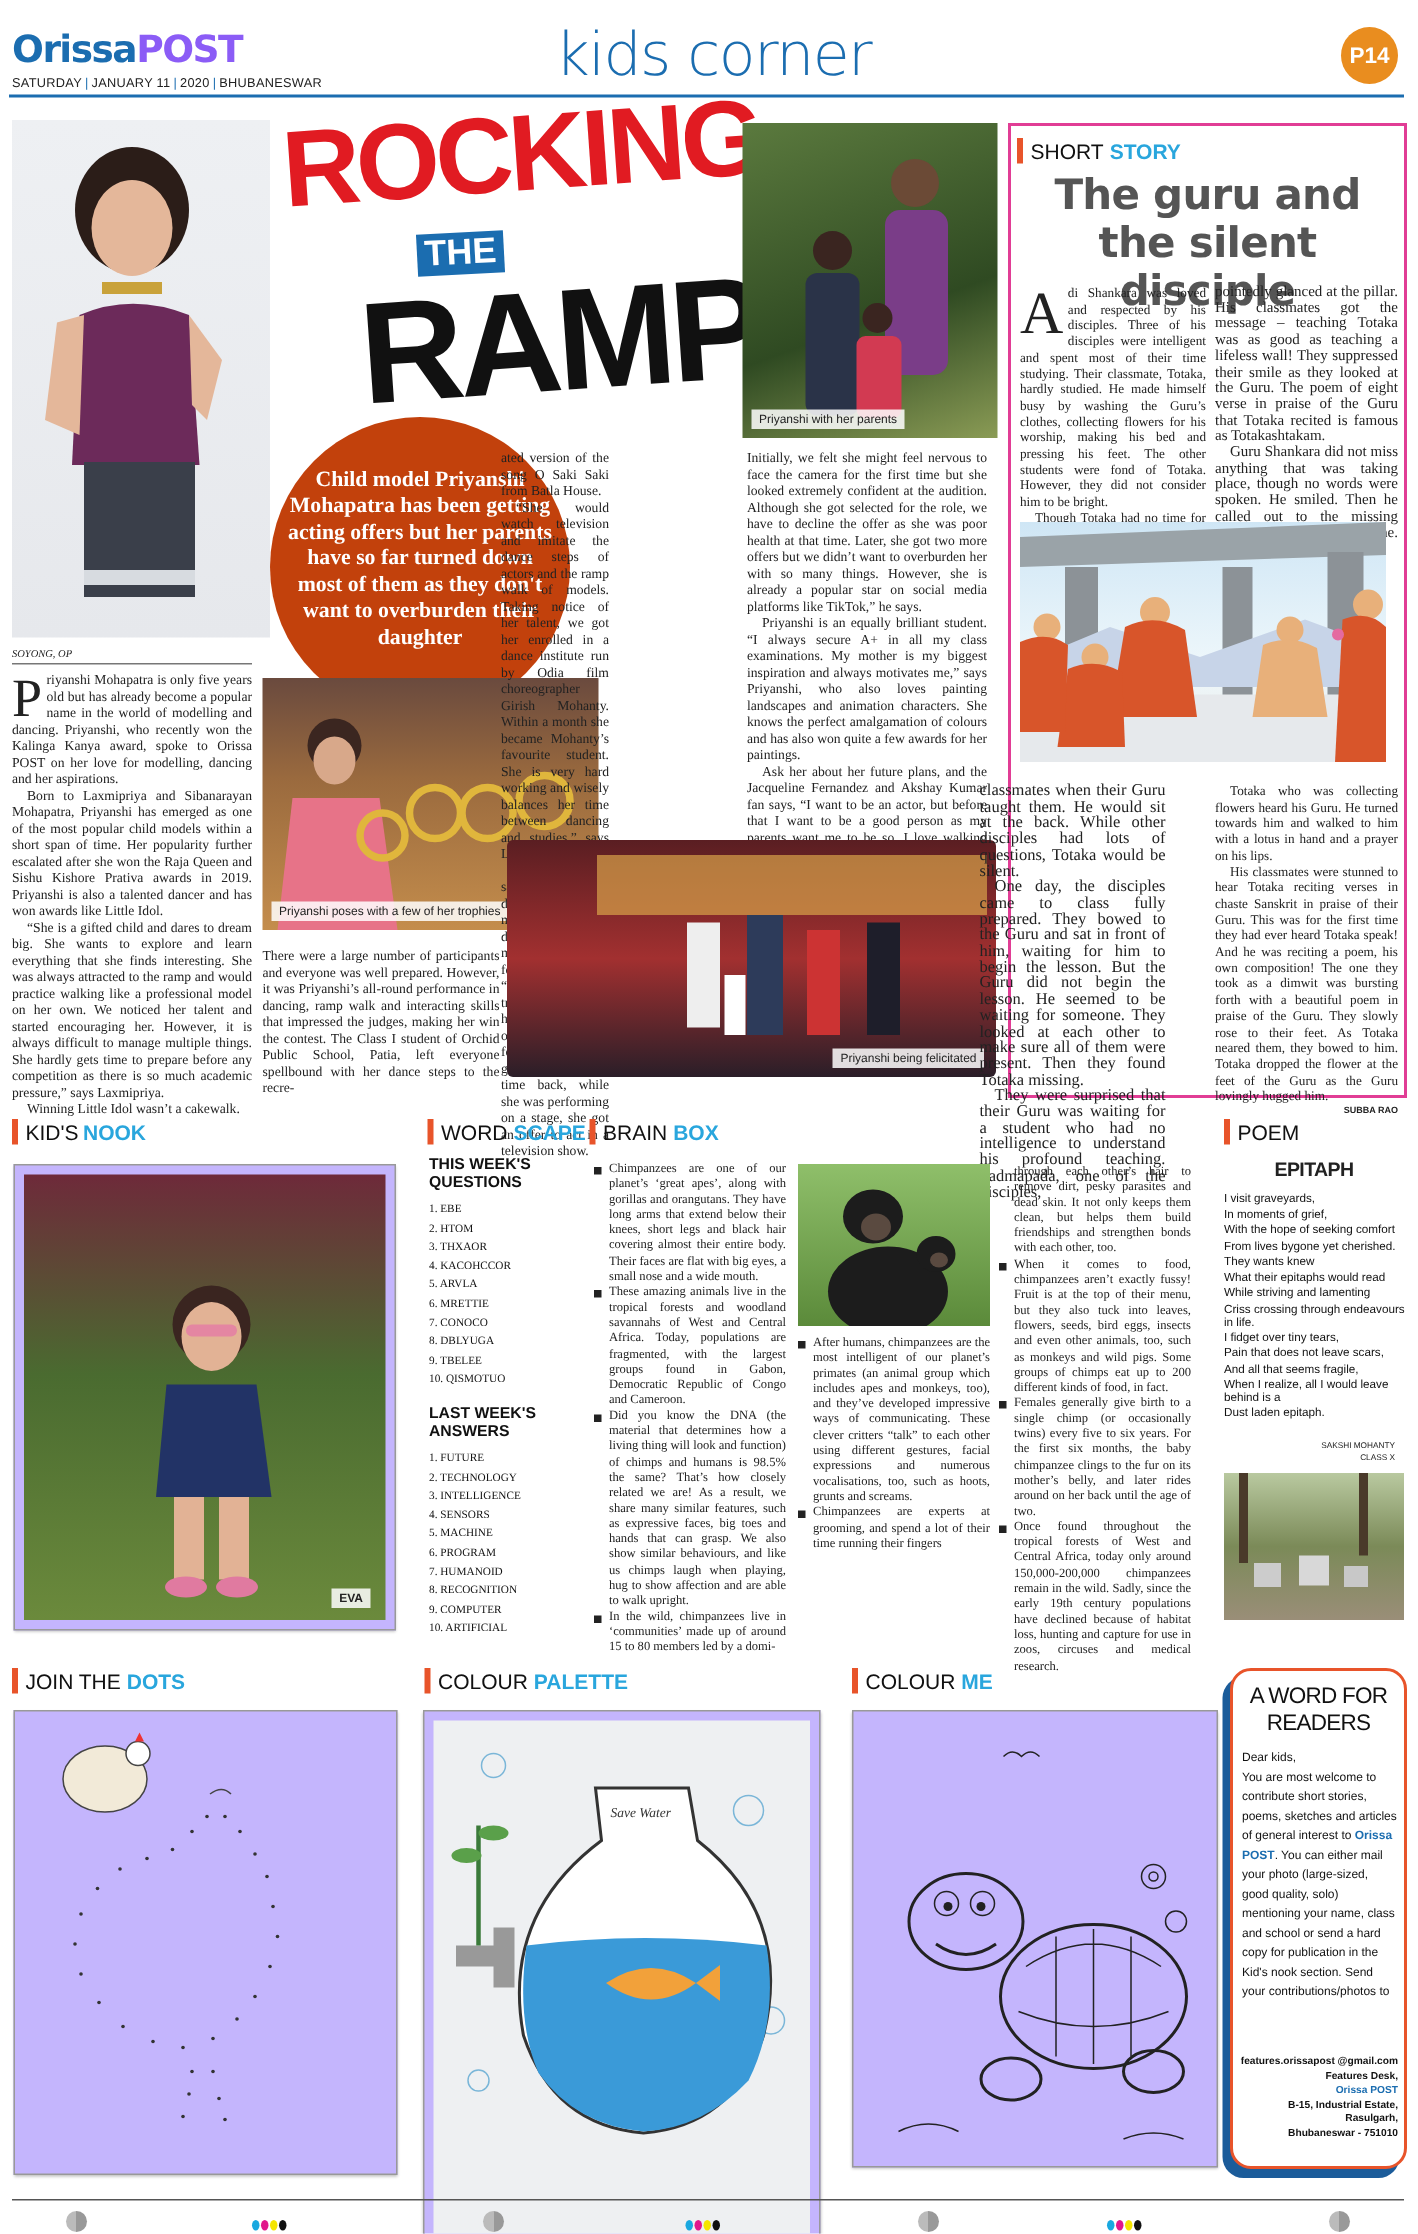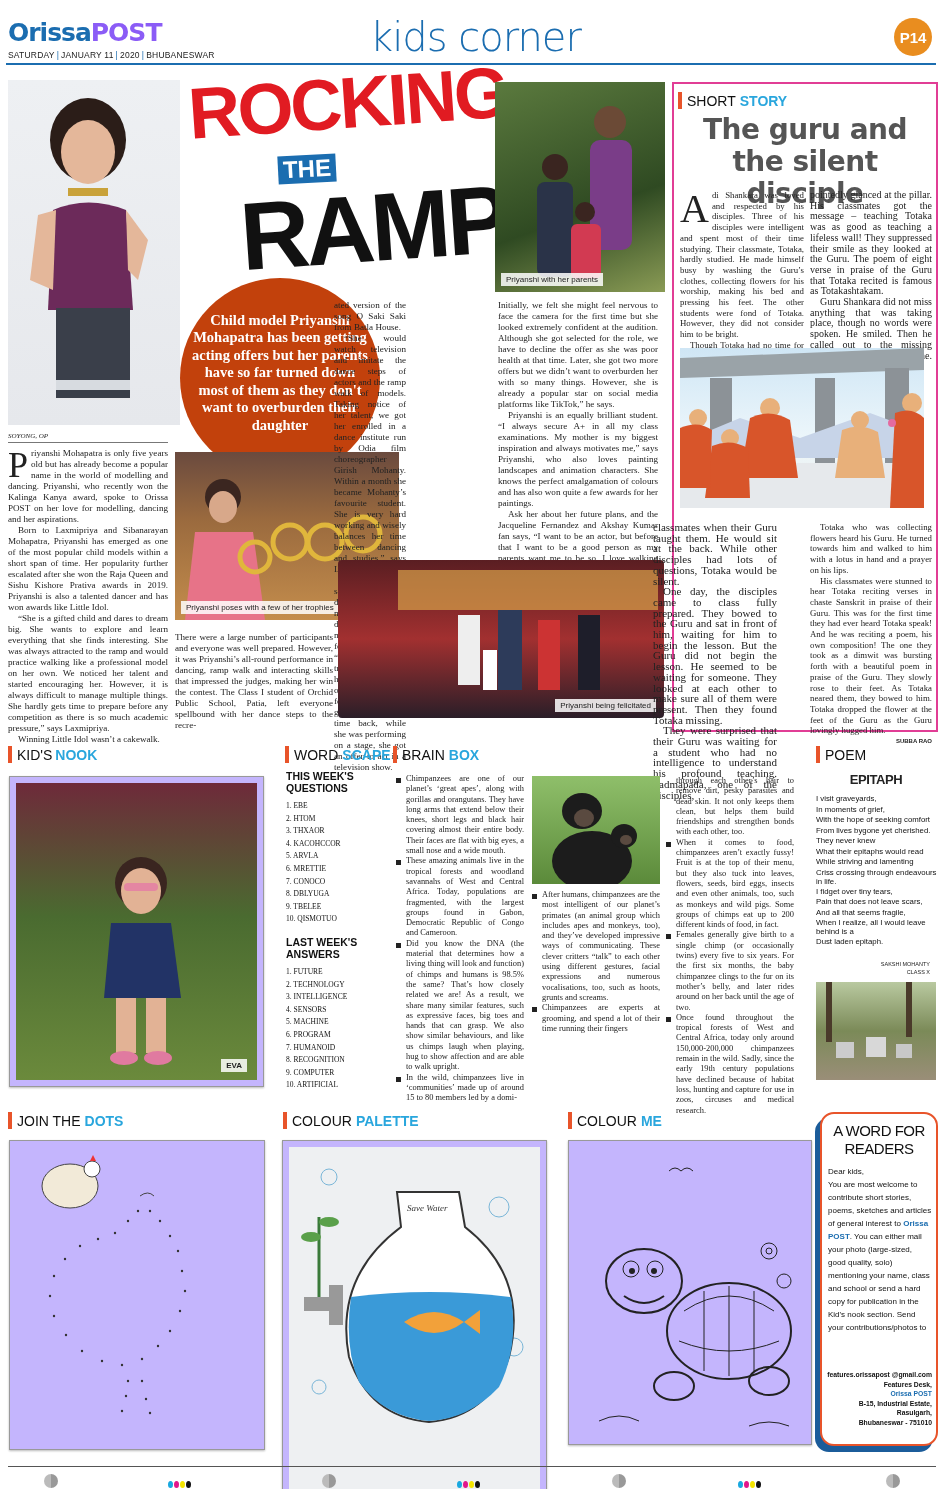--- a/index.html
+++ b/index.html
@@ -282,21 +282,21 @@
 <div class="abs kicker" style="left:816px;top:746px">
   <span class="bar"></span>
     <span>POEM</span>
 </div>
 <div class="abs" style="left:816px;top:772px;width:120px;text-align:center;font-family:'Liberation Sans',sans-serif;font-weight:bold;font-size:13px;letter-spacing:-0.4px">EPITAPH</div>
 <div class="abs poem" style="left:816px;top:794px;width:125px">
   <div>I visit graveyards,</div>
   <div>In moments of grief,</div>
   <div>With the hope of seeking comfort</div>
   <div>From lives bygone yet cherished.</div>
-  <div>They never knew</div>
+  <div>They wants knew</div>
   <div>What their epitaphs would read</div>
   <div>While striving and lamenting</div>
   <div style="line-height:9px;margin-bottom:1px">Criss crossing through endeavours in life.</div>
   <div>I fidget over tiny tears,</div>
   <div>Pain that does not leave scars,</div>
   <div>And all that seems fragile,</div>
   <div style="line-height:9px;margin-bottom:1px">When I realize, all I would leave behind is a</div>
   <div>Dust laden epitaph.</div>
 </div>
 <div class="abs" style="left:830px;top:960px;width:100px;text-align:right;font-family:'Liberation Sans',sans-serif;font-size:5.5px;line-height:8px">

